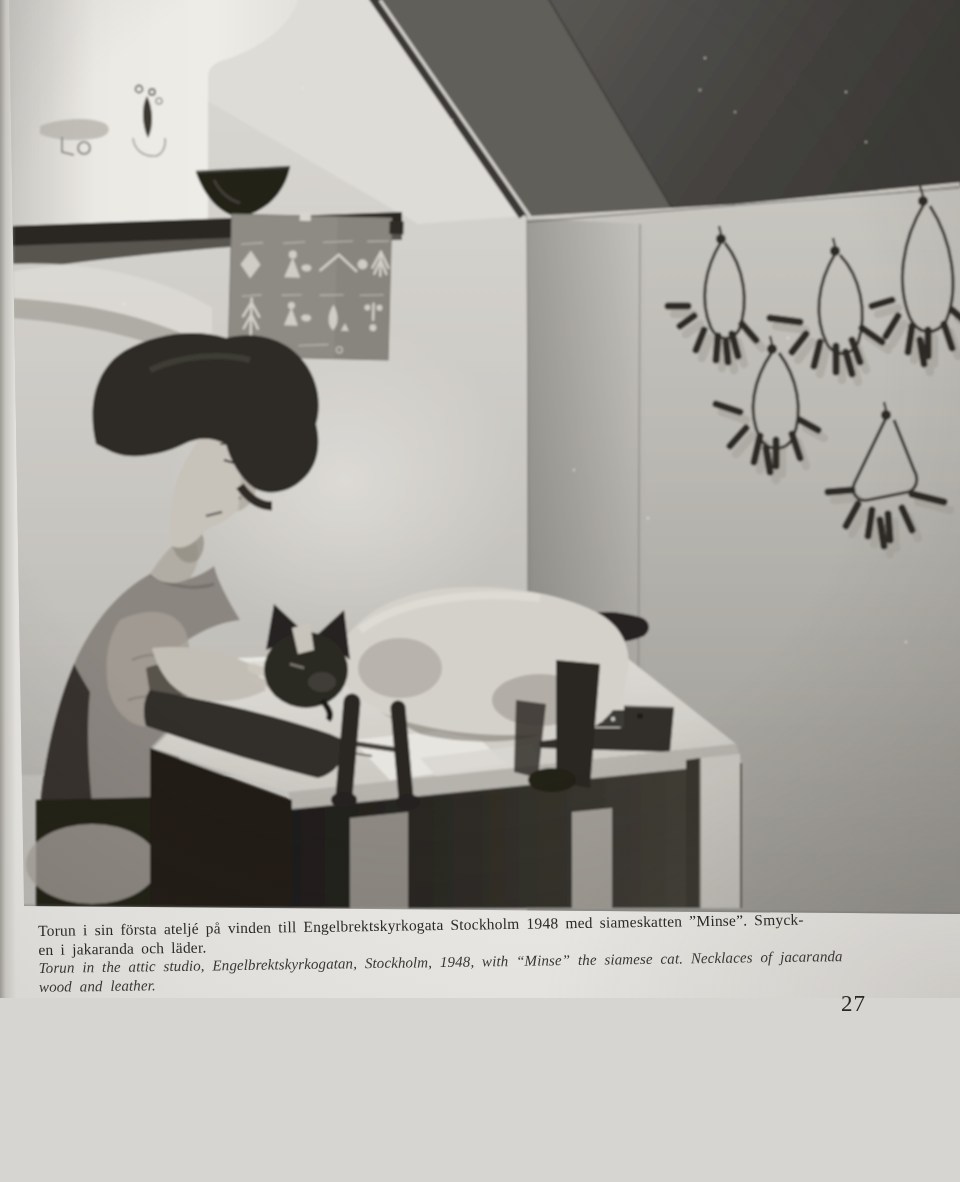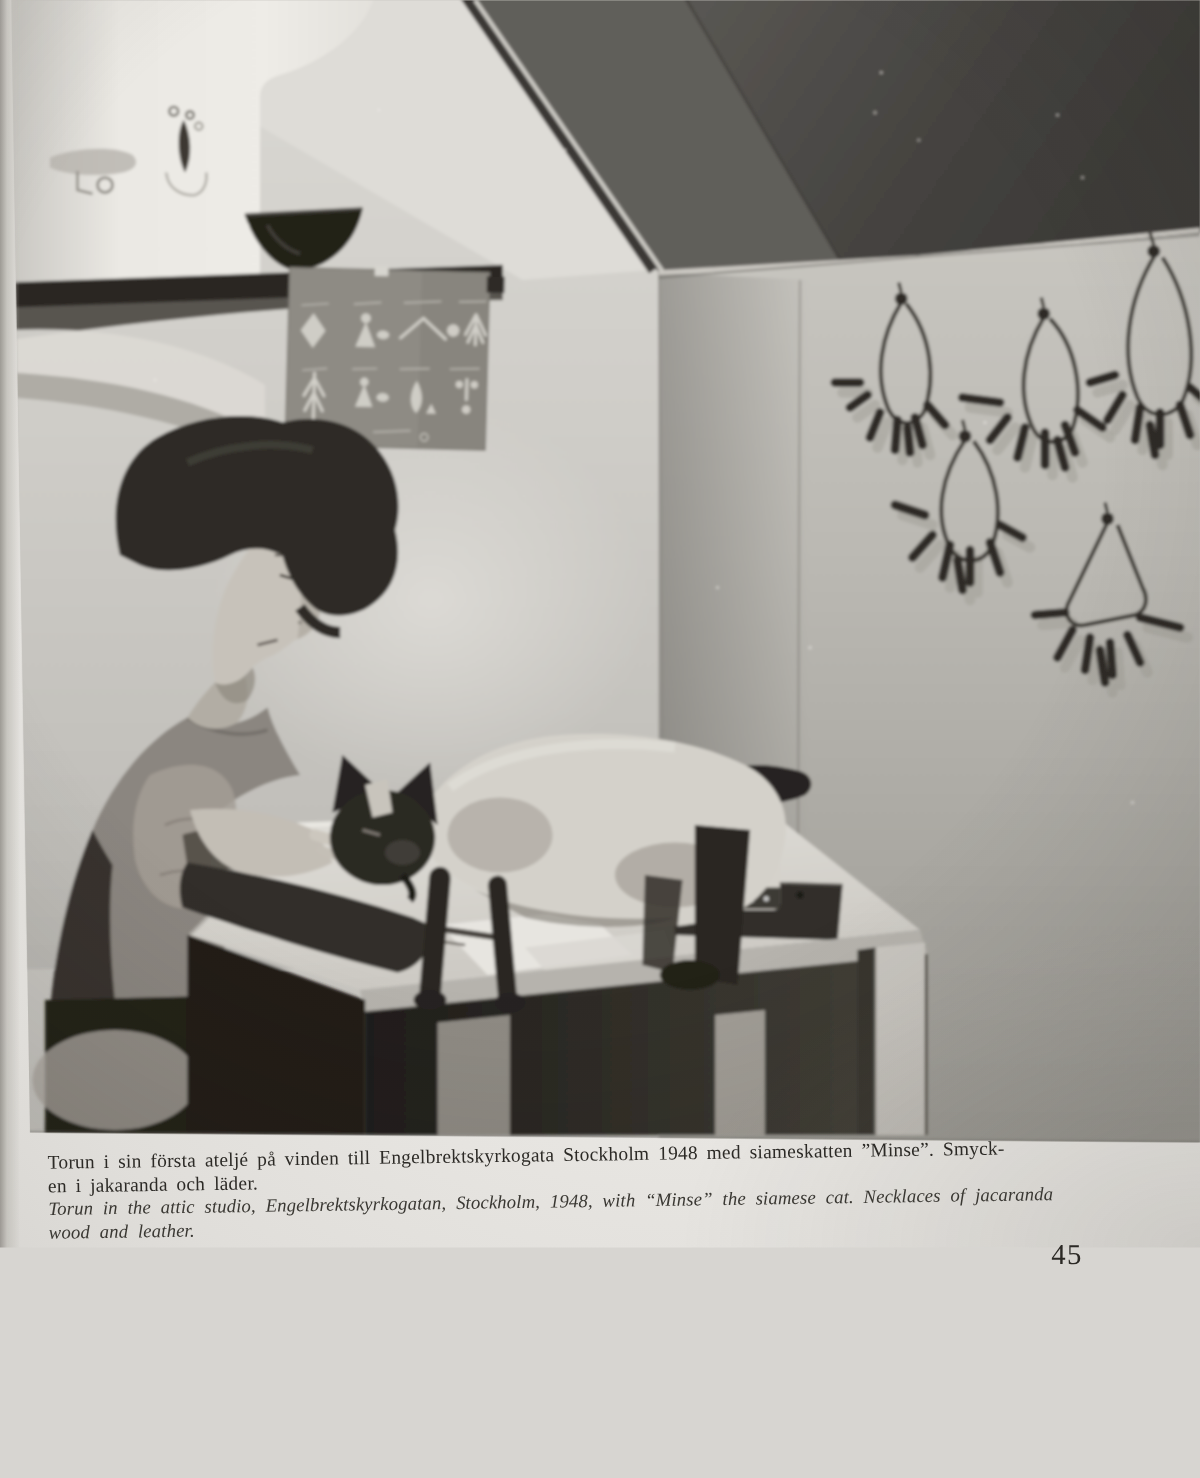--- a/index.html
+++ b/index.html
@@ -351,15 +351,15 @@
     </svg>
   </figure>
 
   <div class="caption">
     <div class="cap-sv">Torun i sin första ateljé på vinden till Engelbrektskyrkogata Stockholm 1948 med siameskatten ”Minse”. Smyck-</div>
     <div class="cap-sv">en i jakaranda och läder.</div>
     <div class="cap-en">Torun in the attic studio, Engelbrektskyrkogatan, Stockholm, 1948, with “Minse” the siamese cat. Necklaces of jacaranda</div>
     <div class="cap-en">wood and leather.</div>
   </div>
 
-  <div class="pageno">45</div>
+  <div class="pageno">27</div>
 
 </div>
 
 </body></html>

